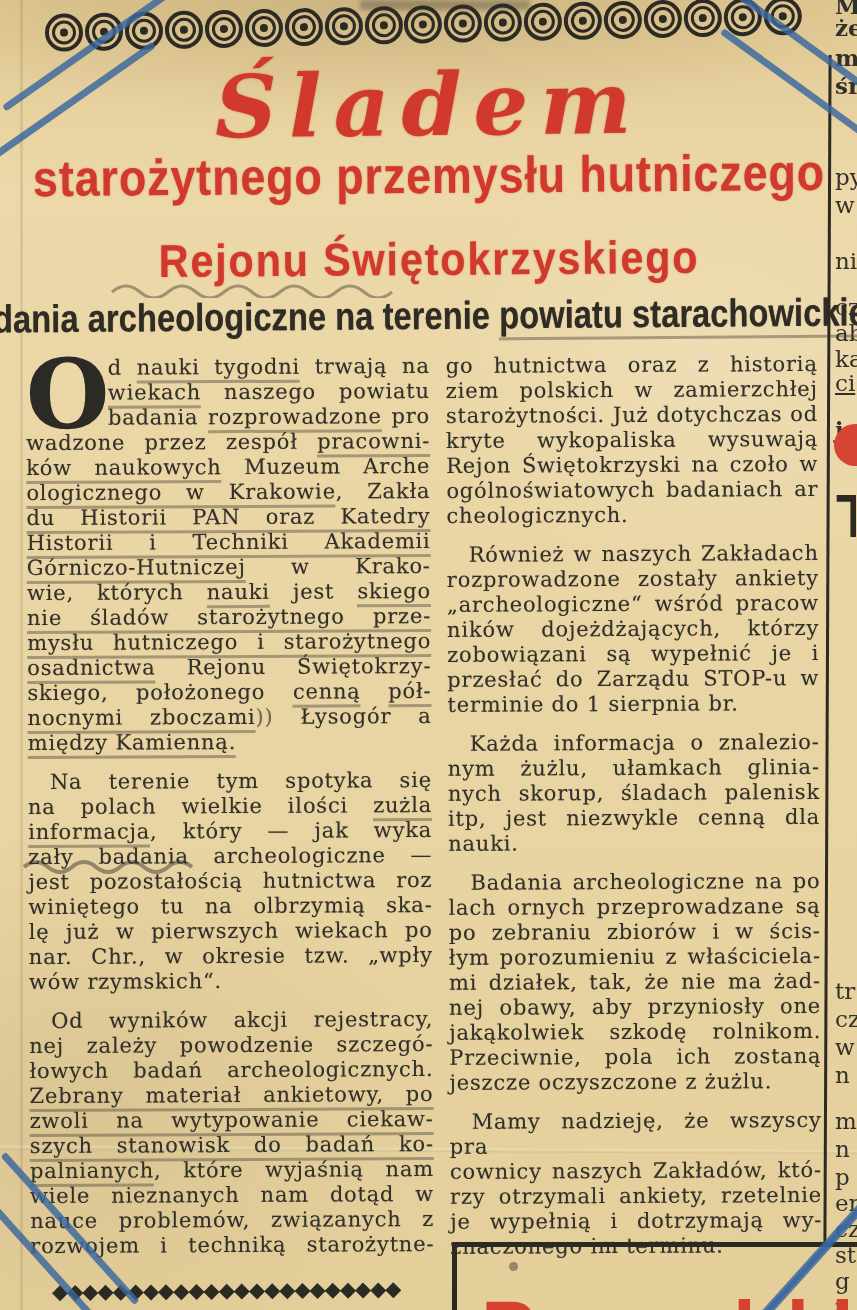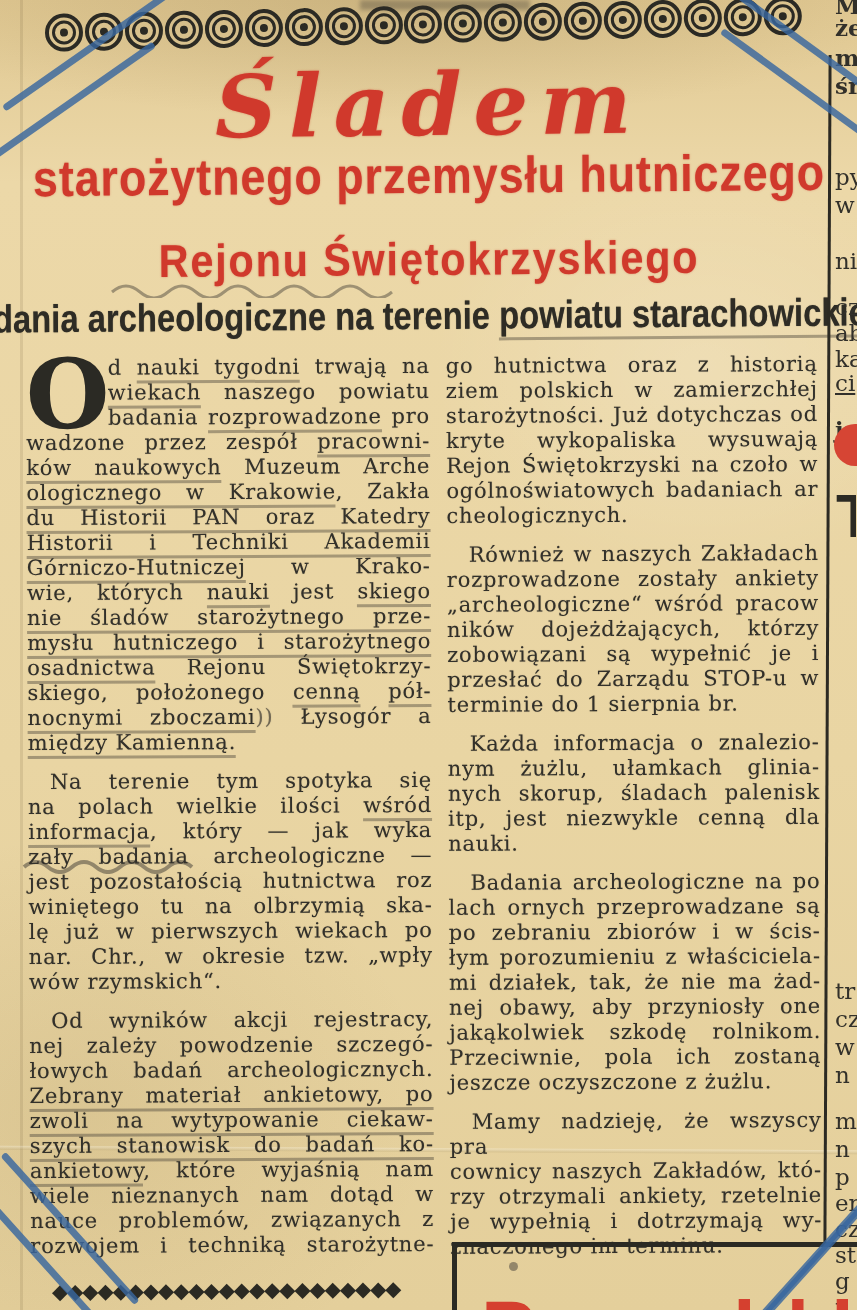--- a/index.html
+++ b/index.html
@@ -124,37 +124,37 @@
           <div class="line">wie, których <span class="pu">nauki</span> jest <span class="pu">skiego</span></div>
           <div class="line"><span class="pu">nie śladów starożytnego prze-</span></div>
           <div class="line"><span class="pu">mysłu hutniczego i starożytnego</span></div>
           <div class="line"><span class="pu">osadnictwa</span> Rejonu Świętokrzy-</div>
           <div class="line">skiego, położonego <span class="pu">cenną</span> <span class="pu">pół-</span></div>
           <div class="line"><span class="pu">nocnymi zboczami</span><span class="pm">))</span> Łysogór a</div>
           <div class="line end"><span class="pu">między Kamienną.</span></div>
         </div>
         <div class="para">
           <div class="line">Na terenie tym spotyka się</div>
-          <div class="line">na polach wielkie ilości <span class="pu">wśród</span></div>
+          <div class="line">na polach wielkie ilości <span class="pu">zużla</span></div>
           <div class="line"><span class="pu">informacja</span>, który — jak wyka</div>
           <div class="line">zały badania archeologiczne —</div>
           <div class="line">jest pozostałością hutnictwa roz</div>
           <div class="line">winiętego tu na olbrzymią ska-</div>
           <div class="line">lę już w pierwszych wiekach po</div>
           <div class="line">nar. Chr., w okresie tzw. „wpły</div>
           <div class="line end">wów rzymskich“.</div>
         </div>
         <div class="para">
           <div class="line">Od wyników akcji rejestracy,</div>
           <div class="line">nej zależy powodzenie szczegó-</div>
           <div class="line">łowych badań archeologicznych.</div>
           <div class="line"><span class="pu">Zebrany materiał ankietowy, po</span></div>
           <div class="line"><span class="pu">zwoli na wytypowanie ciekaw-</span></div>
           <div class="line"><span class="pu">szych stanowisk do badań ko-</span></div>
-          <div class="line"><span class="pu">ankietowy</span>, które wyjaśnią nam</div>
+          <div class="line"><span class="pu">palnianych</span>, które wyjaśnią nam</div>
           <div class="line">wiele nieznanych nam dotąd w</div>
           <div class="line">nauce problemów, związanych z</div>
           <div class="line">rozwojem i techniką starożytne-</div>
         </div>
       </div>
     <div class="col-right">
         <div class="para noindent">
           <div class="line">go hutnictwa oraz z historią</div>
           <div class="line">ziem polskich w zamierzchłej</div>
           <div class="line">starożytności. Już dotychczas od</div>

